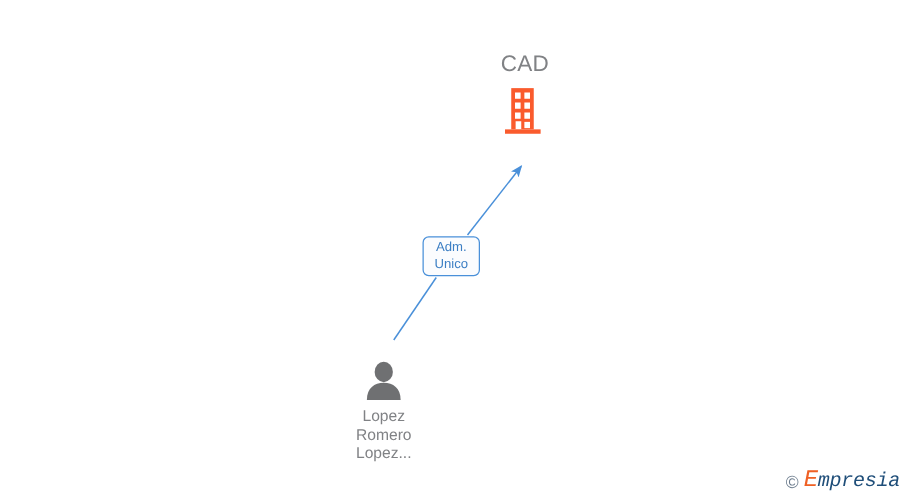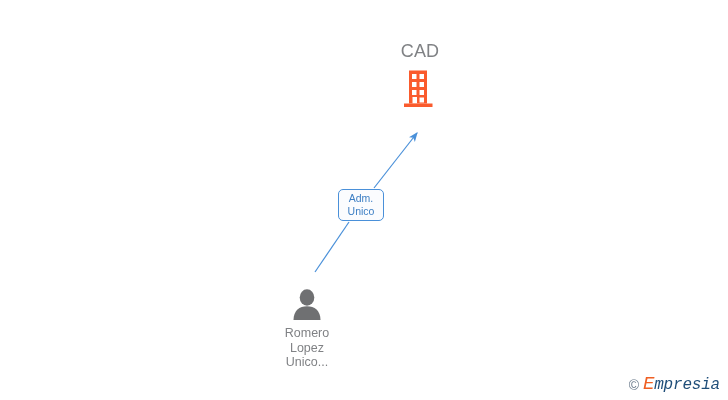--- a/index.html
+++ b/index.html
@@ -166,23 +166,23 @@
   </div>
 
   <div class="person-node">
     <div class="person-icon-wrap">
       <svg width="34" height="32" viewBox="0 0 34 32" xmlns="http://www.w3.org/2000/svg">
         <ellipse cx="17" cy="9.5" rx="7.3" ry="8.2" fill="#6f7072"></ellipse>
         <path d="M3.5 32 C3.5 22.5 9.5 18.2 17 18.2 C24.5 18.2 30.5 22.5 30.5 32 Z" fill="#6f7072"></path>
       </svg>
     </div>
     <div class="person-label">
+      <span>Lopez</span>
       <span>Romero</span>
-      <span>Lopez</span>
-      <span>Unico...</span>
+      <span>Lopez...</span>
     </div>
   </div>
 
   <div class="watermark">
     <span class="wm-copy">©</span>
     <span class="wm-text"><span class="wm-e">E</span><span>mpresia</span></span>
   </div>
 
 </div>
 

